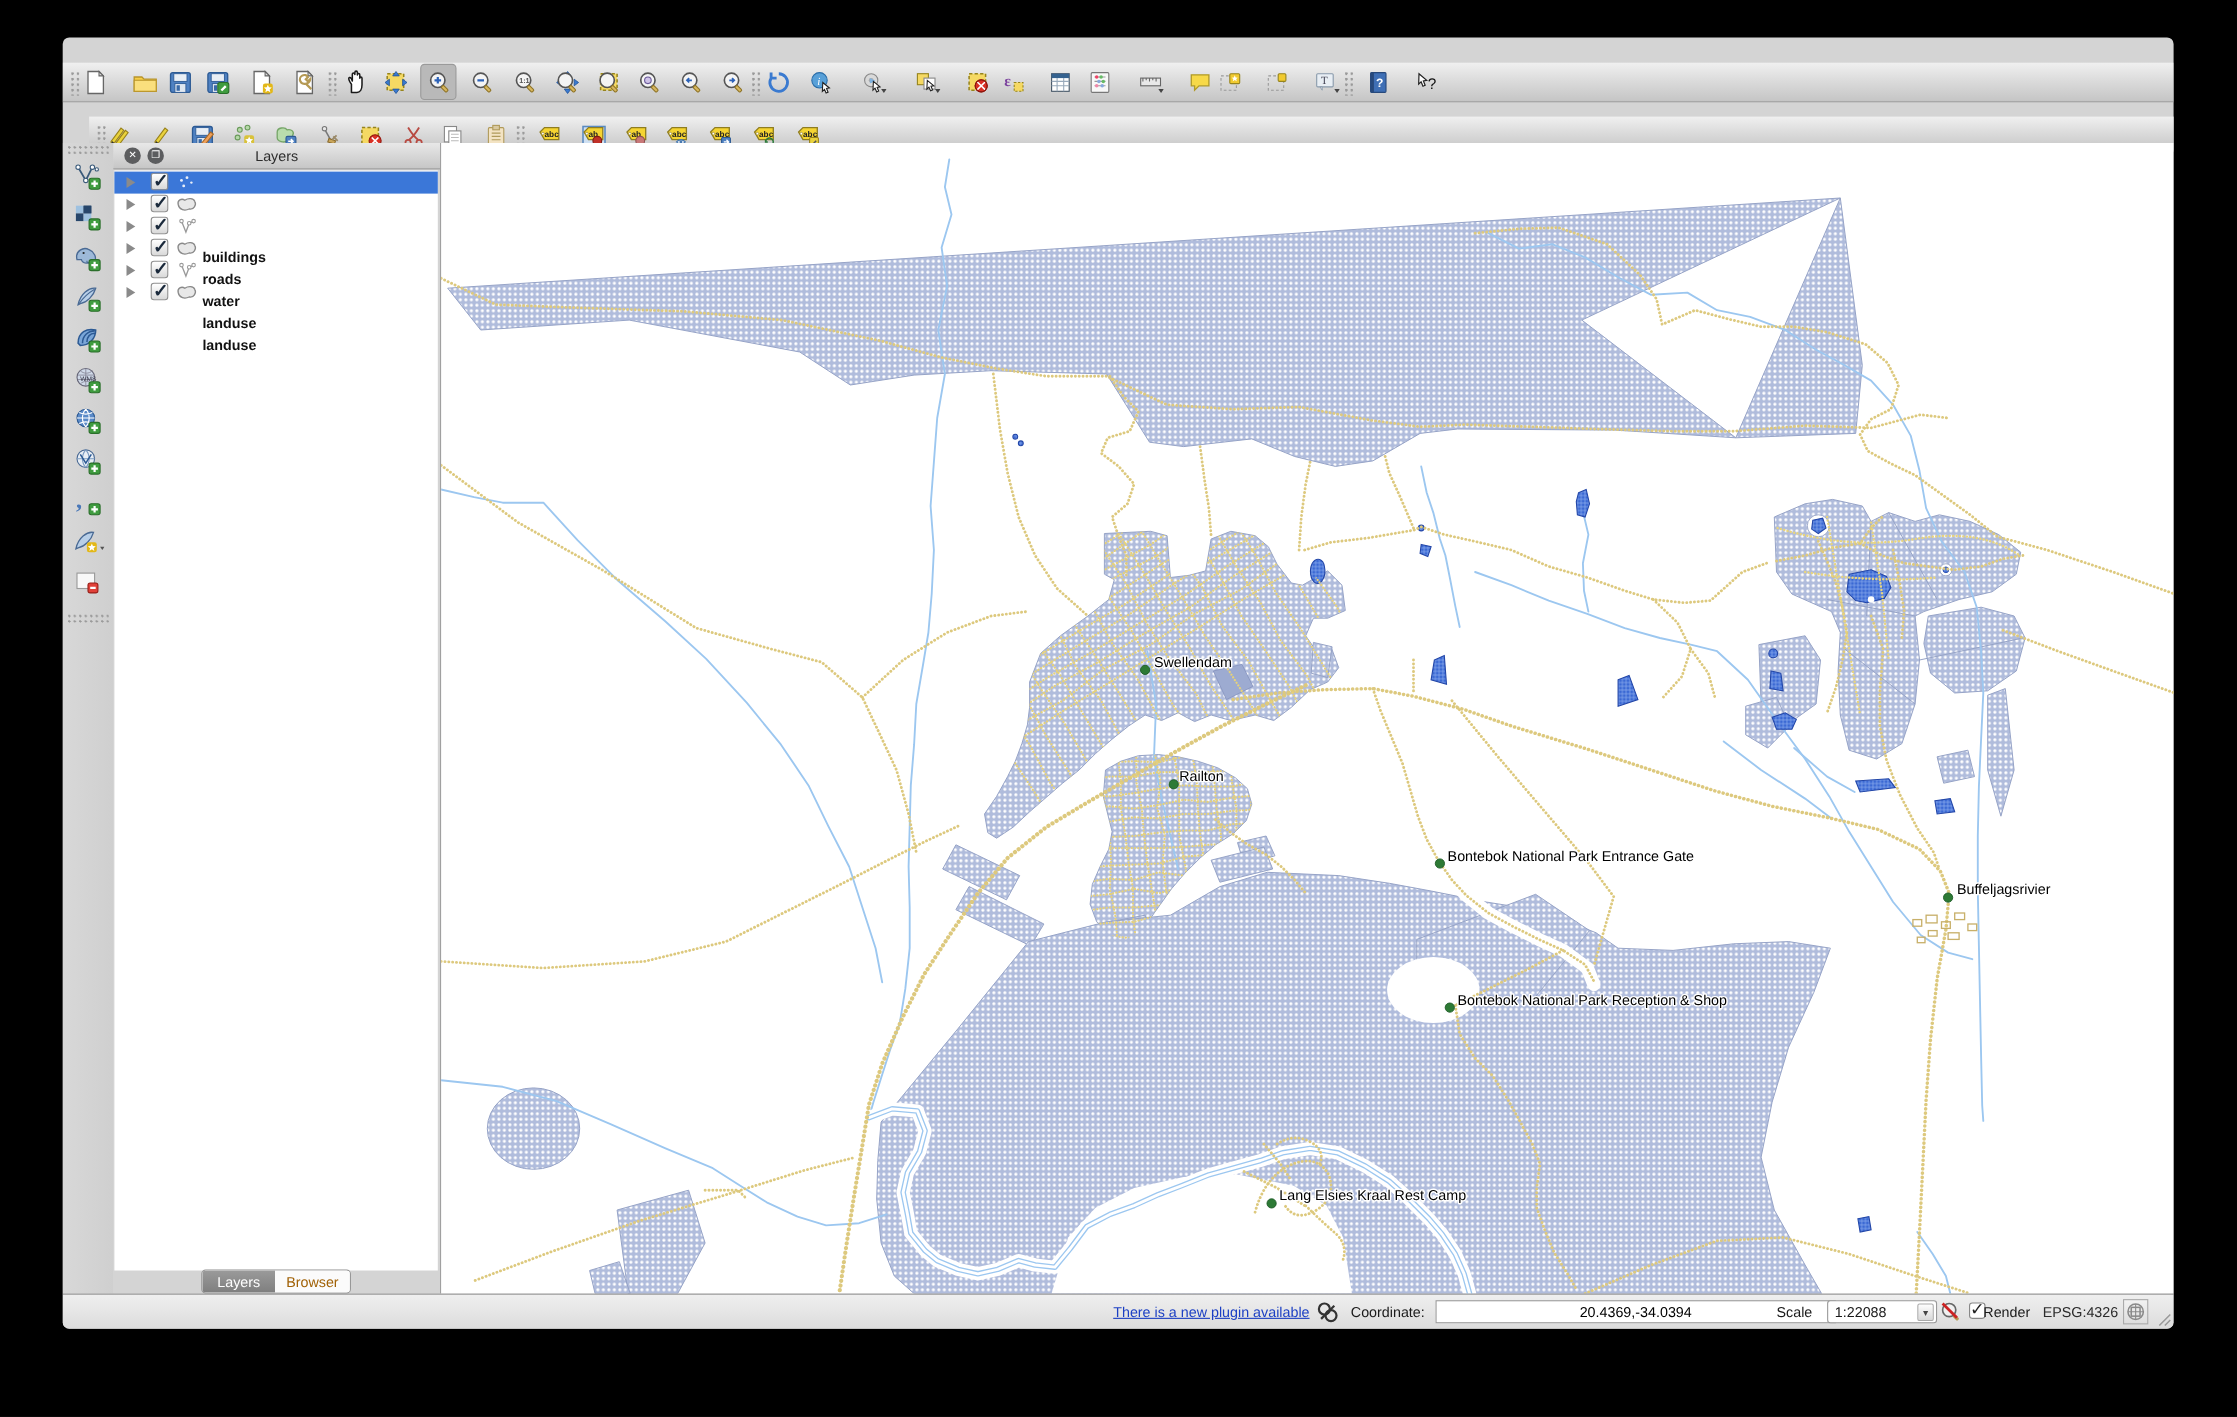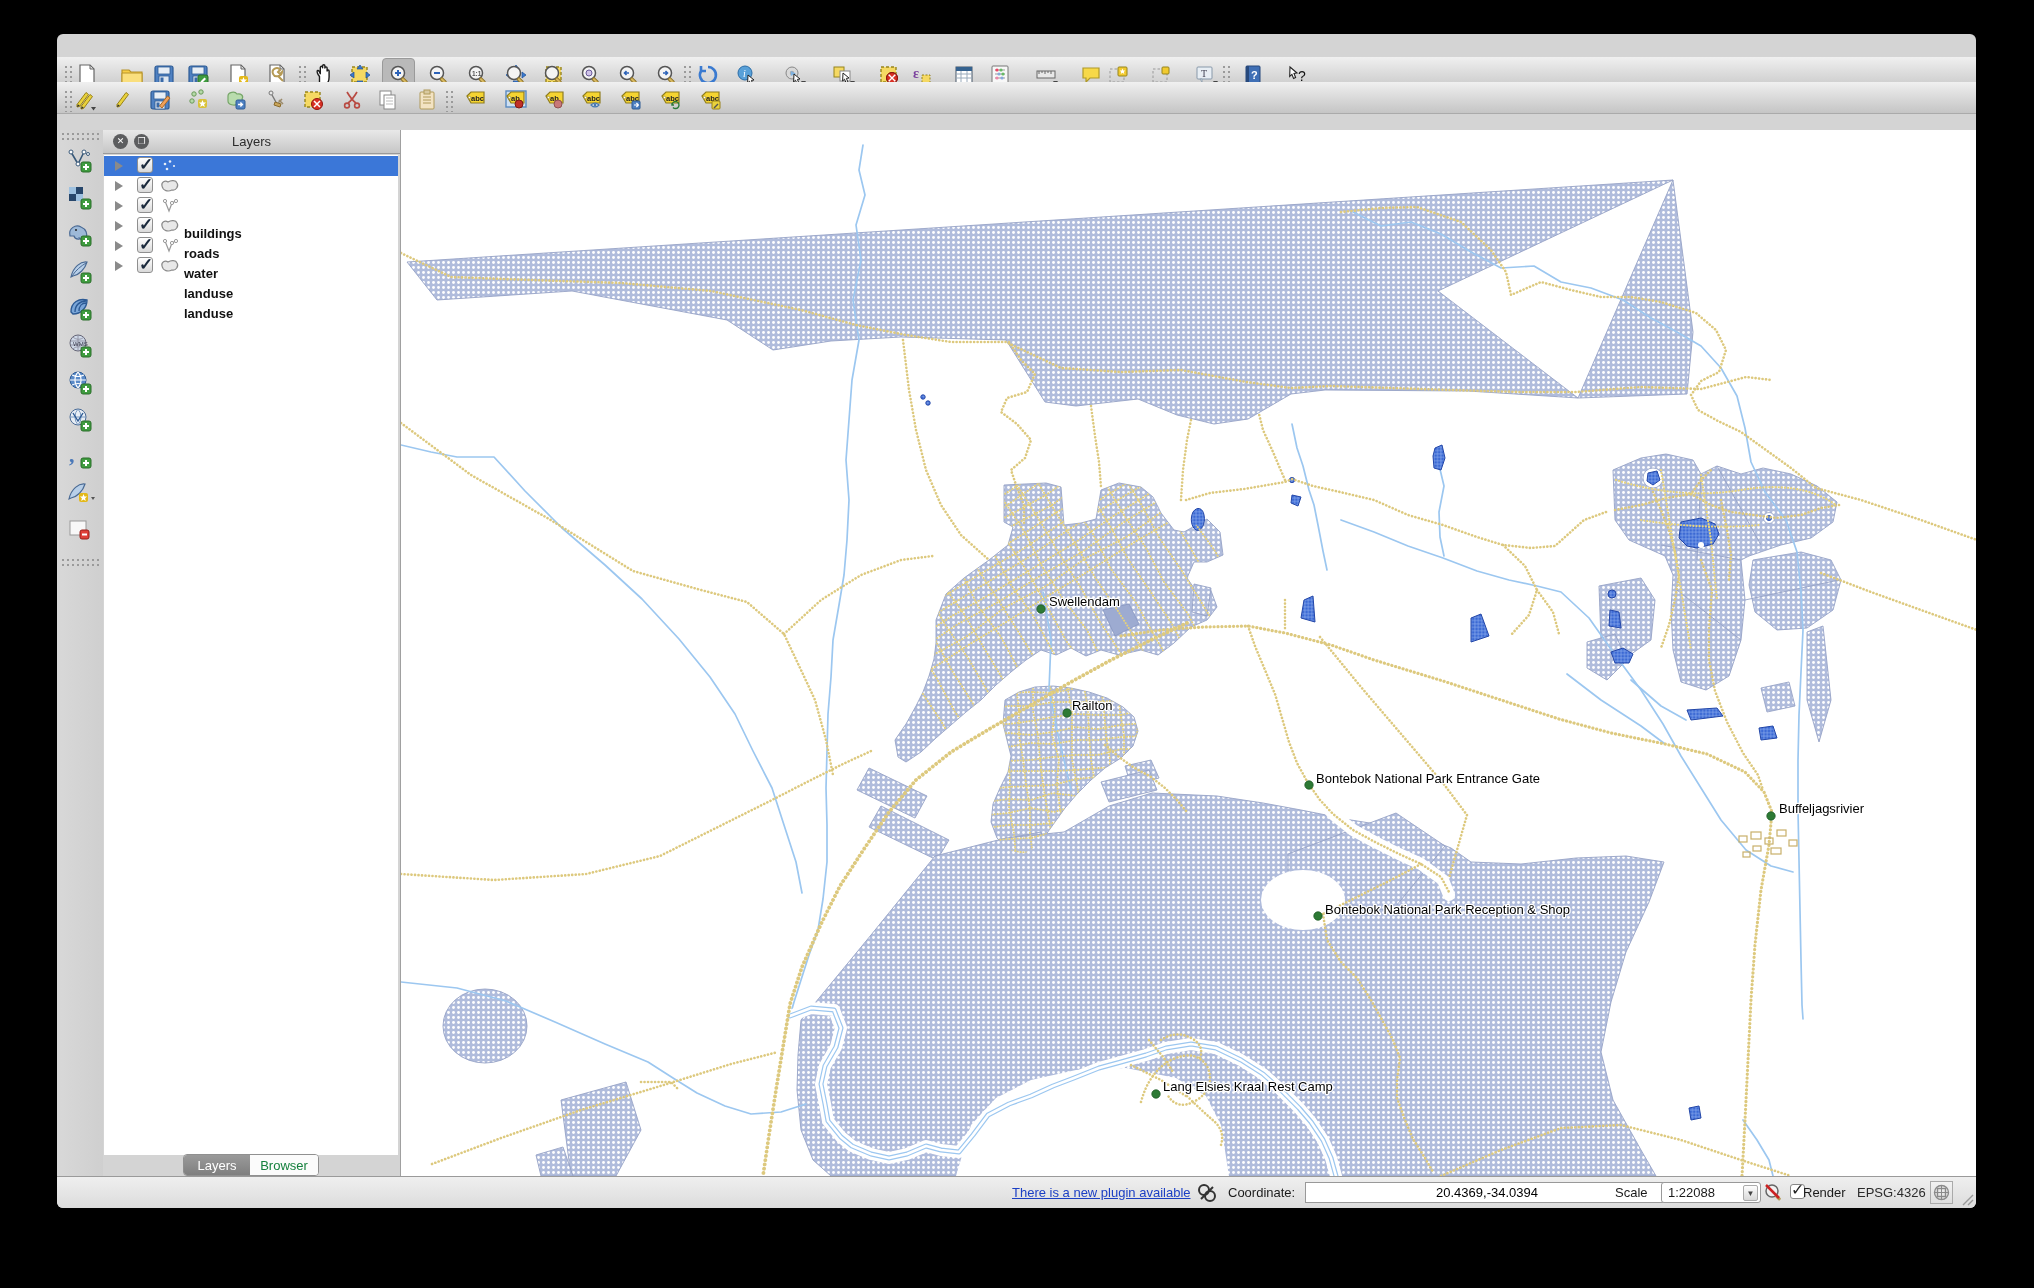--- a/index.html
+++ b/index.html
@@ -11,21 +11,21 @@
     background:linear-gradient(#e9e9e9,#cecece 55%,#b9b9b9);
     border-bottom:1px solid #636363; }
   .tl { position:absolute; top:4px; width:13px; height:13px; border-radius:50%;
     background:radial-gradient(circle at 50% 30%, #e8edf0 0%, #b9c2cb 45%, #8e9aa6 100%);
     border:1px solid #5e6b78; }
   #title { position:absolute; top:3px; left:0; width:100%; text-align:center;
     font-size:13px; color:#3a3a3a; }
   .toolbar { position:absolute; left:0; width:100%;
     background:linear-gradient(#f0f0f0,#dcdcdc 45%,#c5c5c5); }
   #tb1 { top:23px; height:36px; border-bottom:1px solid #9e9e9e; }
-  #tb2 { top:48px; height:32px; border-bottom:1px solid #aaaaaa; }
+  #tb2 { top:72px; height:32px; border-bottom:1px solid #aaaaaa;margin-left:24px; }
   .grip { position:absolute; top:8px; width:8px; height:22px;
     background-image:radial-gradient(circle at 2px 2px, #9a9a9a 1.1px, transparent 1.3px);
     background-size:5px 5px; }
   .ico { position:absolute; top:5px; width:26px; height:26px; }
   #sidebar { position:absolute; left:0; top:96px; width:46px; bottom:32px;
     background:linear-gradient(90deg,#d8d8d8,#cfcfcf); }
   .sico { position:absolute; left:10px; width:28px; height:28px; }
   #panel { position:absolute; left:46px; top:96px; width:297px; bottom:32px; background:#d4d4d4; }
   #phead { position:absolute; left:0; top:0; width:100%; height:24px;
     background:linear-gradient(#e8e8e8,#c6c6c6); border-bottom:1px solid #9a9a9a;
@@ -38,21 +38,21 @@
     border-left:8px solid #8a8a8a; border-top:5px solid transparent; border-bottom:5px solid transparent; }
   .lrow .cb { position:absolute; left:33px; top:1px; width:16px; height:16px; border-radius:3px;
     border:1px solid #8f8f8f; background:linear-gradient(#ffffff,#d9d9d9); }
   .lrow .cb:after { content:"✓"; position:absolute; left:1px; top:-4px; font-size:17px; color:#1b2a3c; }
   .lrow .txt { position:absolute; left:80px; top:2px;margin-top:48px; }
   #tabs { position:absolute; left:80px; bottom:0px; width:136px; height:22px;
     border:1px solid #909090; border-radius:4px; overflow:hidden; font-size:13px; background:#fff; }
   #tabL { position:absolute; left:0; top:0; width:66px; height:100%;
     background:linear-gradient(#9a9a9a,#7f7f7f); color:#fff; text-align:center; line-height:21px; }
   #tabR { position:absolute; left:66px; top:0; right:0; height:100%;
-    background:#fbfbfb; color:#15803d; text-align:center; line-height:21px; }
+    background:#fbfbfb; color:#a16207; text-align:center; line-height:21px; }
   #canvas { position:absolute; left:343px; top:96px; width:1576px; bottom:32px;
     background:#fff; border-left:1px solid #a0a0a0; }
   #statusbar { position:absolute; left:0; bottom:0; width:100%; height:32px;
     background:linear-gradient(#efefef,#dcdcdc); border-top:1px solid #9a9a9a;
     font-size:13px; color:#1a1a1a; }
   #statusbar .item { position:absolute; top:8px; }
 </style>
 </head>
 <body>
 <div id="win">

